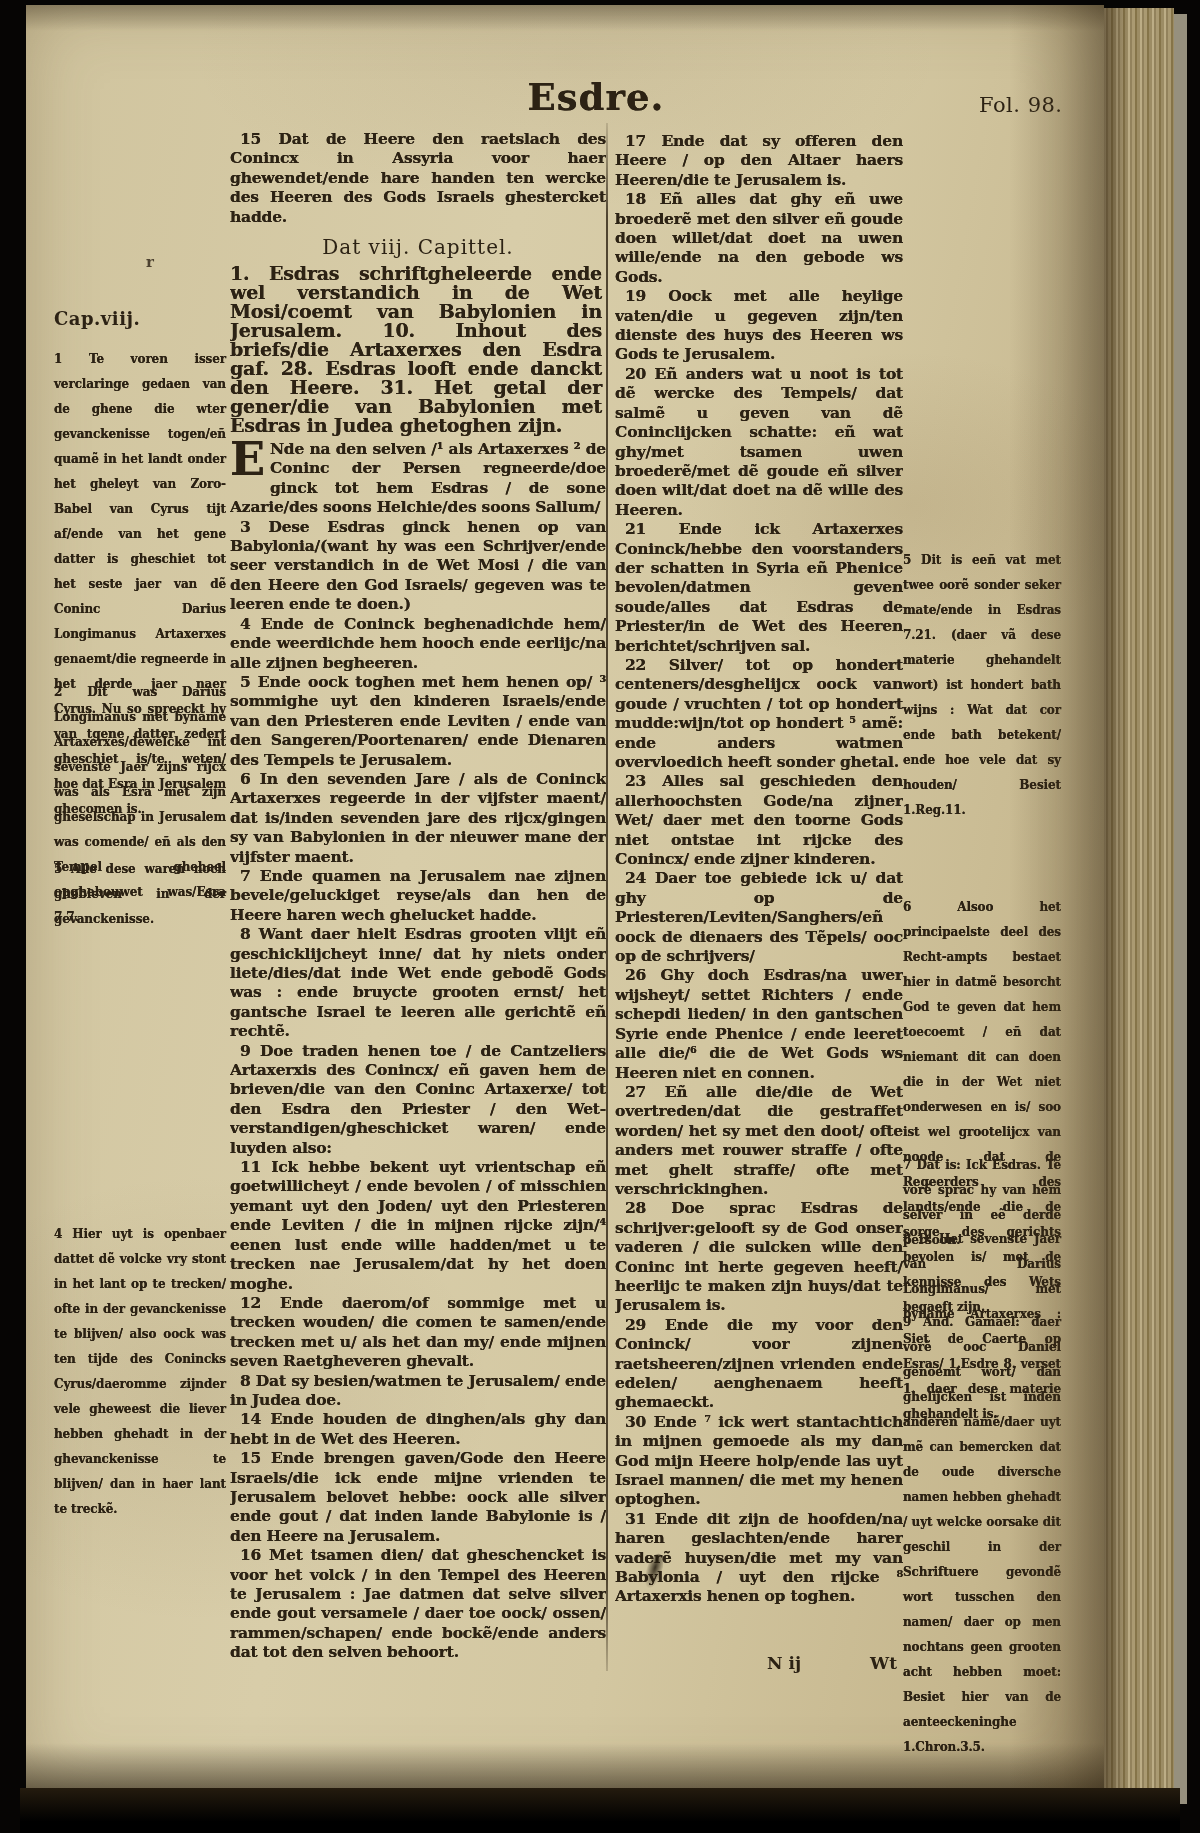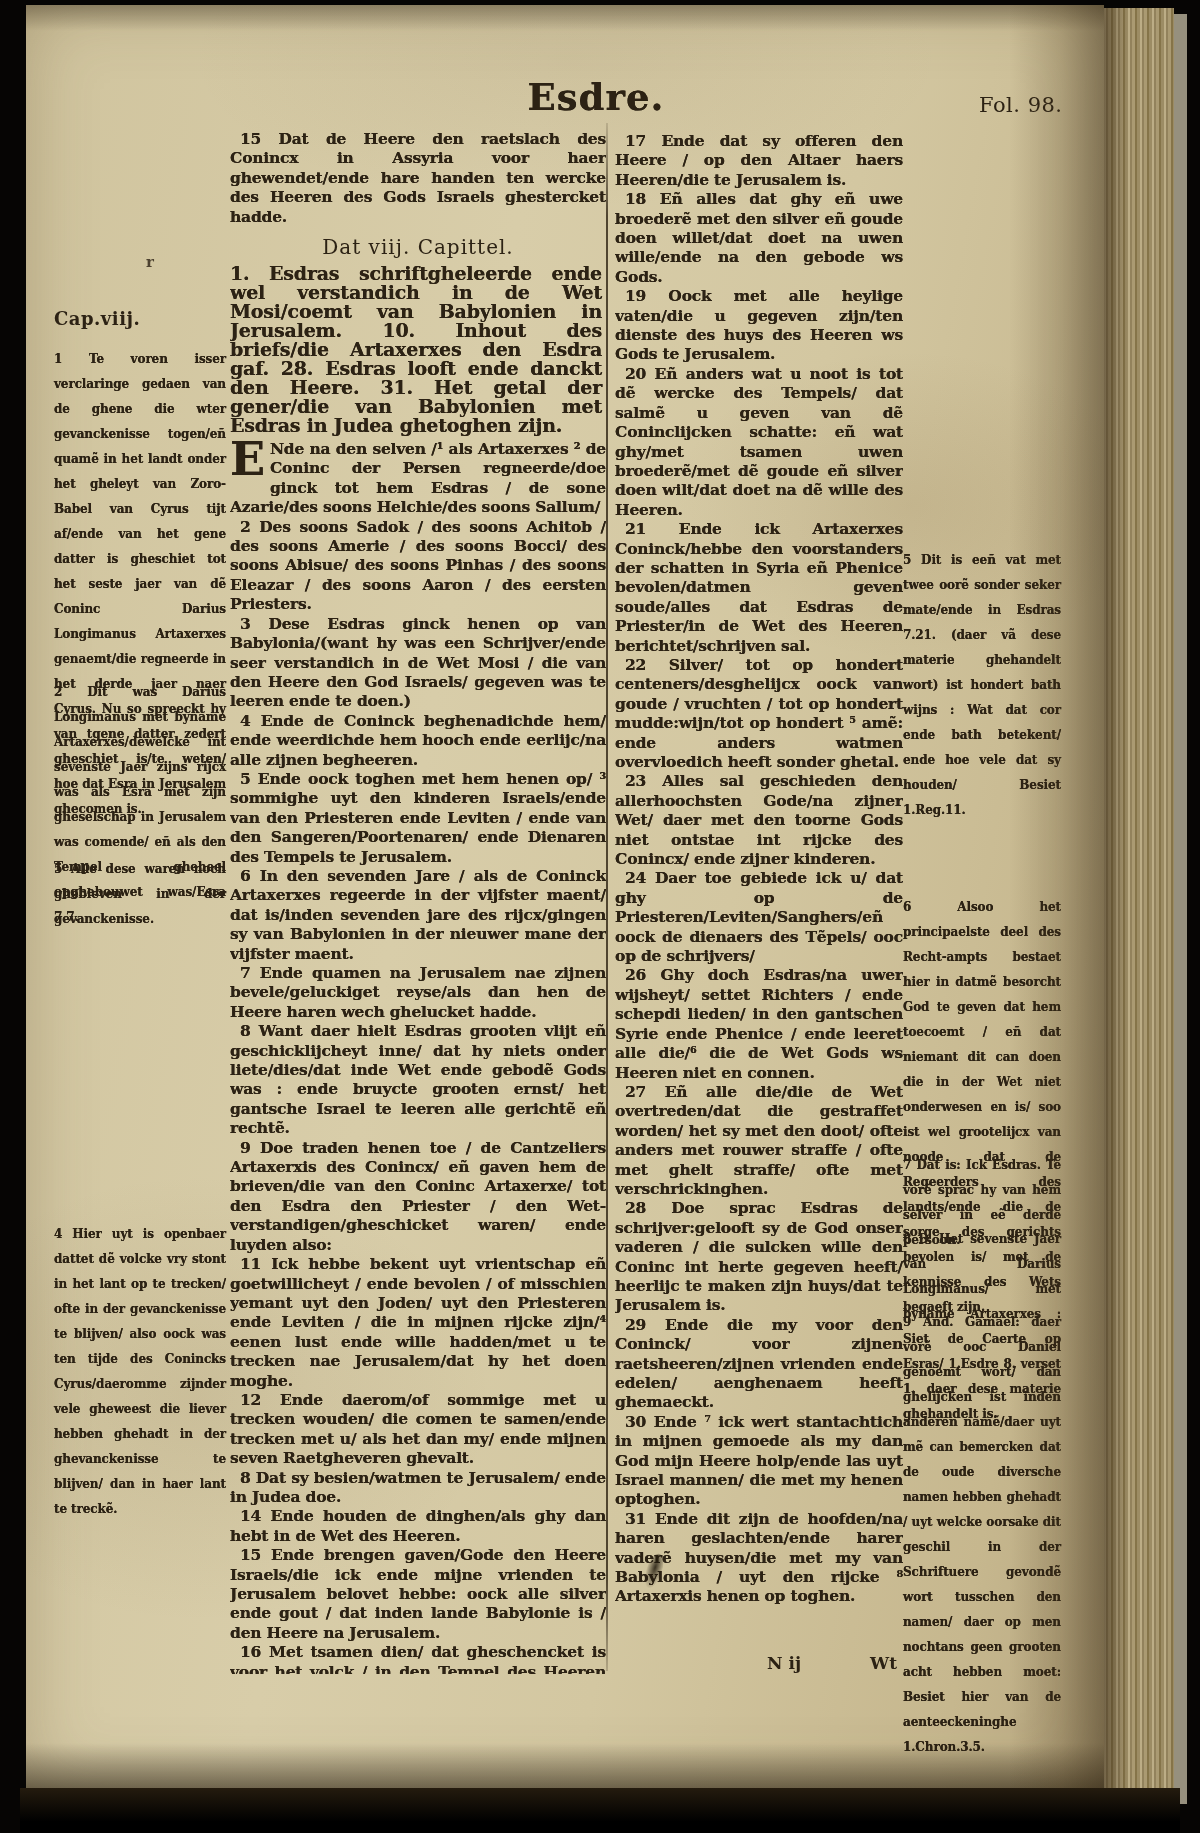--- a/index.html
+++ b/index.html
@@ -93,21 +93,20 @@
       <p class="mnote" style="top:675px">2 Dit was Darius Longimanus met byname Artaxerxes/dewelcke int sevenste Jaer zijns rijcx was als Esra met zijn gheselschap in Jerusalem was comende/ eñ als den Tempel gheheel opghebouwet was/Esra 7.7.</p>
       <p class="mnote" style="top:852px">5 Alle dese waren noch ghebleven in der gevanckenisse.</p>
       <p class="mnote" style="top:1217px">4 Hier uyt is openbaer dattet dẽ volcke vry stont in het lant op te trecken/ ofte in der gevanckenisse te blijven/ also oock was ten tijde des Conincks Cyrus/daeromme zijnder vele gheweest die liever hebben ghehadt in der ghevanckenisse te blijven/ dan in haer lant te treckẽ.</p>
     </aside>
 
     <section class="col col-left">
       <p class="verse">15 Dat de Heere den raetslach des Conincx in Assyria voor haer ghewendet/ende hare handen ten wercke des Heeren des Gods Israels ghestercket hadde.</p>
       <h2 class="chap-head">Dat viij. Capittel.</h2>
       <p class="argument">1. Esdras schriftgheleerde ende wel verstandich in de Wet Mosi/coemt van Babylonien in Jerusalem. 10. Inhout des briefs/die Artaxerxes den Esdra gaf. 28. Esdras looft ende danckt den Heere. 31. Het getal der gener/die van Babylonien met Esdras in Judea ghetoghen zijn.</p>
       <p class="verse first-verse"><span class="dropcap">E</span><span>Nde na den selven /¹ als Artaxerxes ² de Coninc der Persen regneerde/doe ginck tot hem Esdras / de sone Azarie/des soons Helchie/des soons Sallum/</span></p>
-      <p class="verse">2 Des soons Sadok / des soons Achitob / des soons Amerie / des soons Bocci/ des soons Abisue/ des soons Pinhas / des soons Eleazar / des soons Aaron / des eersten Priesters.</p>
         <p class="verse">3 Dese Esdras ginck henen op van Babylonia/(want hy was een Schrijver/ende seer verstandich in de Wet Mosi / die van den Heere den God Israels/ gegeven was te leeren ende te doen.)</p>
         <p class="verse">4 Ende de Coninck beghenadichde hem/ ende weerdichde hem hooch ende eerlijc/na alle zijnen begheeren.</p>
         <p class="verse">5 Ende oock toghen met hem henen op/ ³ sommighe uyt den kinderen Israels/ende van den Priesteren ende Leviten / ende van den Sangeren/Poortenaren/ ende Dienaren des Tempels te Jerusalem.</p>
         <p class="verse">6 In den sevenden Jare / als de Coninck Artaxerxes regeerde in der vijfster maent/ dat is/inden sevenden jare des rijcx/gingen sy van Babylonien in der nieuwer mane der vijfster maent.</p>
         <p class="verse">7 Ende quamen na Jerusalem nae zijnen bevele/geluckiget reyse/als dan hen de Heere haren wech ghelucket hadde.</p>
         <p class="verse">8 Want daer hielt Esdras grooten vlijt eñ geschicklijcheyt inne/ dat hy niets onder liete/dies/dat inde Wet ende gebodẽ Gods was : ende bruycte grooten ernst/ het gantsche Israel te leeren alle gerichtẽ eñ rechtẽ.</p>
         <p class="verse">9 Doe traden henen toe / de Cantzeliers Artaxerxis des Conincx/ eñ gaven hem de brieven/die van den Coninc Artaxerxe/ tot den Esdra den Priester / den Wet-verstandigen/gheschicket waren/ ende luyden also:</p>
         <p class="verse">11 Ick hebbe bekent uyt vrientschap eñ goetwillicheyt / ende bevolen / of misschien yemant uyt den Joden/ uyt den Priesteren ende Leviten / die in mijnen rijcke zijn/⁴ eenen lust ende wille hadden/met u te trecken nae Jerusalem/dat hy het doen moghe.</p>
         <p class="verse">12 Ende daerom/of sommige met u trecken wouden/ die comen te samen/ende trecken met u/ als het dan my/ ende mijnen seven Raetgheveren ghevalt.</p>
         <p class="verse">8 Dat sy besien/watmen te Jerusalem/ ende in Judea doe.</p>

